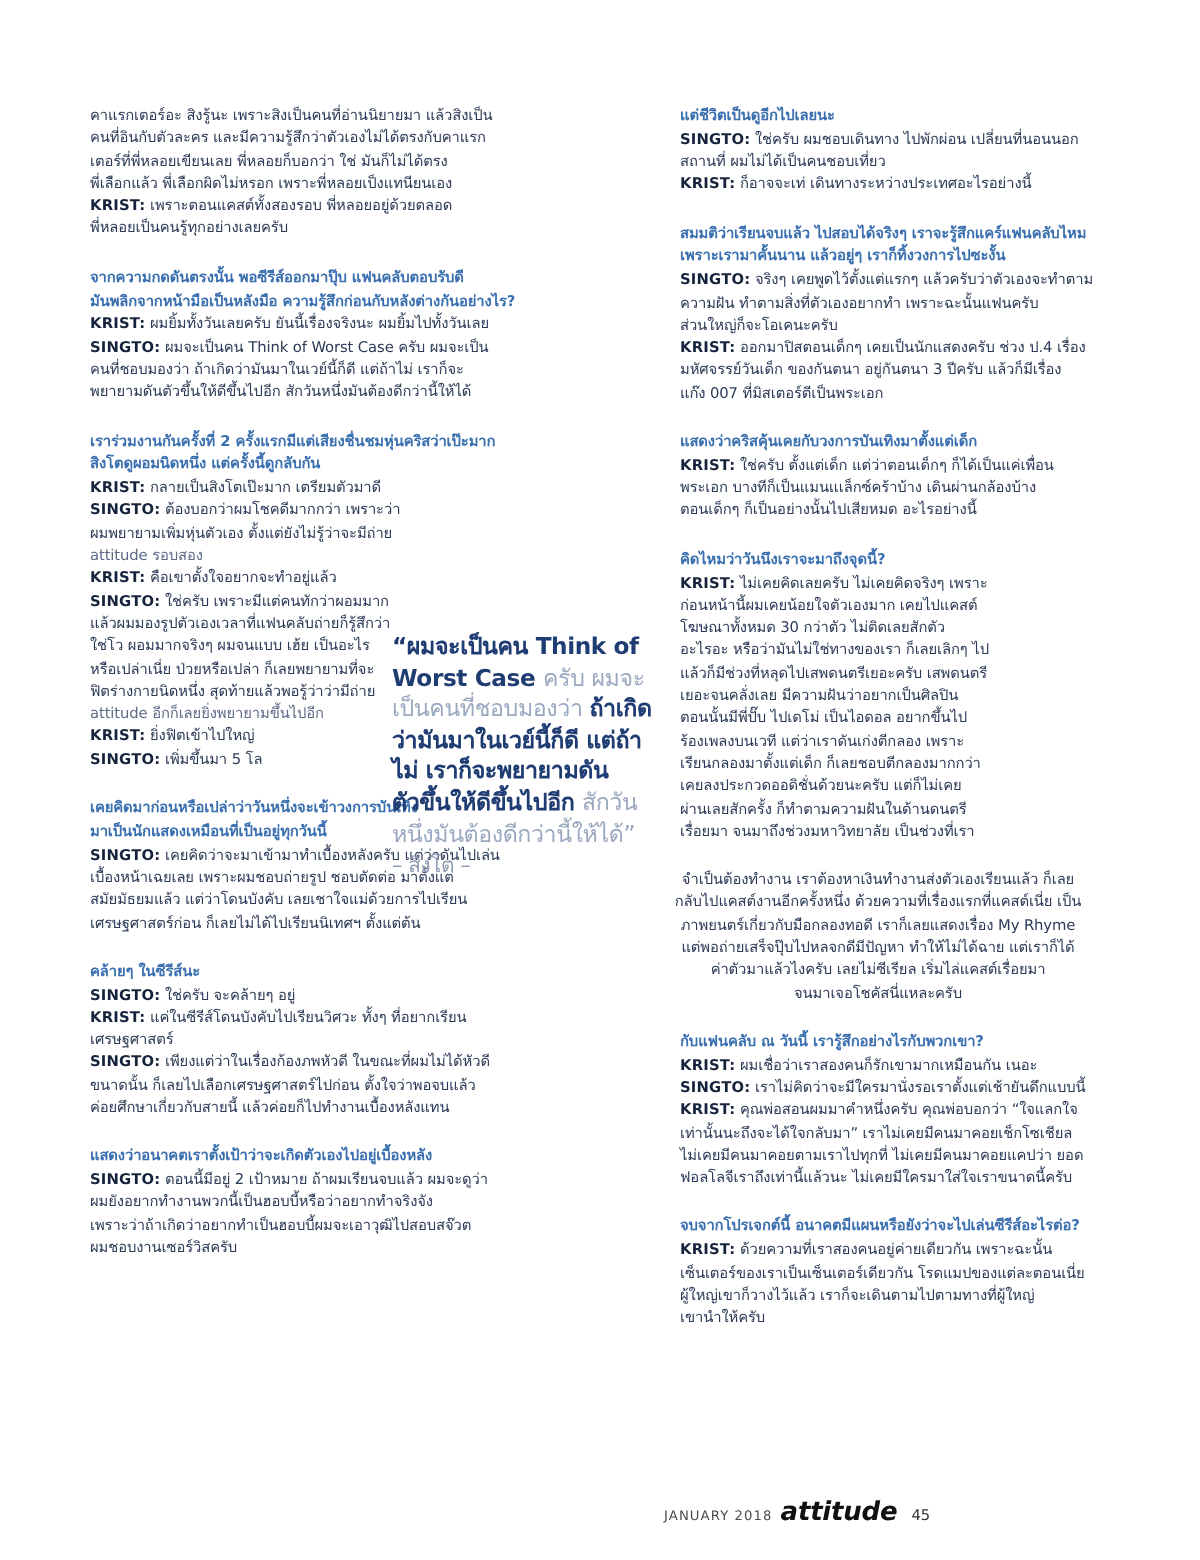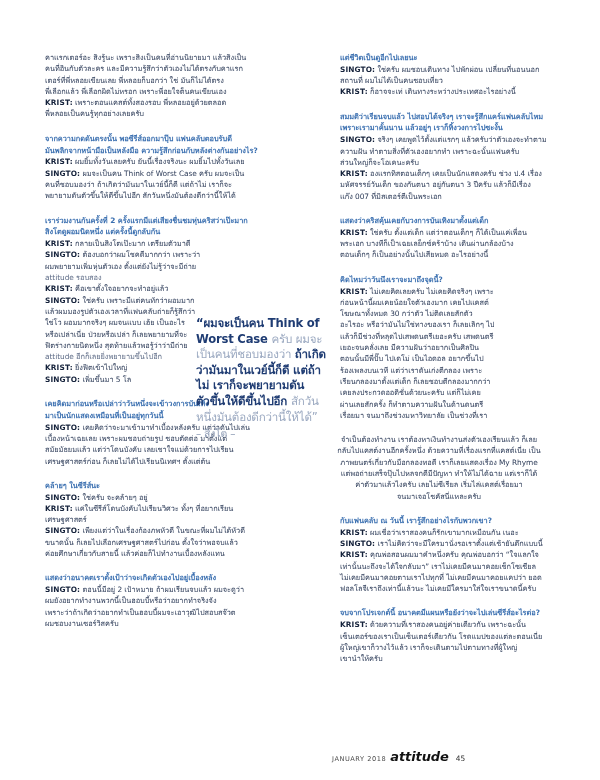--- a/index.html
+++ b/index.html
@@ -114,21 +114,21 @@
 </head>
 <body>
 
 <div class="page">
 
   <div class="col col-left" id="col-left">
       <div class="qa-block">
         <div class="line"><span>คาแรกเตอร์อะ สิงรู้นะ เพราะสิงเป็นคนที่อ่านนิยายมา แล้วสิงเป็น</span></div>
         <div class="line"><span>คนที่อินกับตัวละคร และมีความรู้สึกว่าตัวเองไม่ได้ตรงกับคาแรก</span></div>
         <div class="line"><span>เตอร์ที่พี่หลอยเขียนเลย พี่หลอยก็บอกว่า ใช่ มันก็ไม่ได้ตรง</span></div>
-        <div class="line"><span>พี่เลือกแล้ว พี่เลือกผิดไม่หรอก เพราะพี่อยใจต็นคนเขียนเอง</span></div>
+        <div class="line"><span>พี่เลือกแล้ว พี่เลือกผิดไม่หรอก เพราะพี่หลอยเป็งแทนียนเอง</span></div>
         <div class="line"><span class="spk">KRIST:</span><span> เพราะตอนแคสต์ทั้งสองรอบ พี่หลอยอยู่ด้วยตลอด</span></div>
         <div class="line"><span>พี่หลอยเป็นคนรู้ทุกอย่างเลยครับ</span></div>
       </div>
       <div class="qa-block">
         <div class="q-head">จากความกดดันตรงนั้น พอซีรีส์ออกมาปุ๊บ แฟนคลับตอบรับดี</div>
         <div class="q-head">มันพลิกจากหน้ามือเป็นหลังมือ ความรู้สึกก่อนกับหลังต่างกันอย่างไร?</div>
         <div class="line"><span class="spk">KRIST:</span><span> ผมยิ้มทั้งวันเลยครับ ยันนี้เรื่องจริงนะ ผมยิ้มไปทั้งวันเลย</span></div>
         <div class="line"><span class="spk">SINGTO:</span><span> ผมจะเป็นคน Think of Worst Case ครับ ผมจะเป็น</span></div>
         <div class="line"><span>คนที่ชอบมองว่า ถ้าเกิดว่ามันมาในเวย์นี้ก็ดี แต่ถ้าไม่ เราก็จะ</span></div>
         <div class="line"><span>พยายามดันตัวขึ้นให้ดีขึ้นไปอีก สักวันหนึ่งมันต้องดีกว่านี้ให้ได้</span></div>
@@ -181,28 +181,28 @@
         <div class="line"><span class="spk">SINGTO:</span><span> ใช่ครับ ผมชอบเดินทาง ไปพักผ่อน เปลี่ยนที่นอนนอก</span></div>
         <div class="line"><span>สถานที่ ผมไม่ได้เป็นคนชอบเที่ยว</span></div>
         <div class="line"><span class="spk">KRIST:</span><span> ก็อาจจะเท่ เดินทางระหว่างประเทศอะไรอย่างนี้</span></div>
       </div>
       <div class="qa-block">
         <div class="q-head">สมมติว่าเรียนจบแล้ว ไปสอบได้จริงๆ เราจะรู้สึกแคร์แฟนคลับไหม</div>
         <div class="q-head">เพราะเรามาคั้นนาน แล้วอยู่ๆ เราก็ทิ้งวงการไปซะงั้น</div>
         <div class="line"><span class="spk">SINGTO:</span><span> จริงๆ เคยพูดไว้ตั้งแต่แรกๆ แล้วครับว่าตัวเองจะทำตาม</span></div>
         <div class="line"><span>ความฝัน ทำตามสิ่งที่ตัวเองอยากทำ เพราะฉะนั้นแฟนครับ</span></div>
         <div class="line"><span>ส่วนใหญ่ก็จะโอเคนะครับ</span></div>
-        <div class="line"><span class="spk">KRIST:</span><span> องแรกทิสตอนเด็กๆ เคยเป็นนักแสดงครับ ช่วง ป.4 เรื่อง</span></div>
+        <div class="line"><span class="spk">KRIST:</span><span> ออกมาปิสตอนเด็กๆ เคยเป็นนักแสดงครับ ช่วง ป.4 เรื่อง</span></div>
         <div class="line"><span>มหัศจรรย์วันเด็ก ของกันตนา อยู่กันตนา 3 ปีครับ แล้วก็มีเรื่อง</span></div>
         <div class="line"><span>แก๊ง 007 ที่มิสเตอร์ตีเป็นพระเอก</span></div>
       </div>
       <div class="qa-block">
         <div class="q-head">แสดงว่าคริสคุ้นเคยกับวงการบันเทิงมาตั้งแต่เด็ก</div>
         <div class="line"><span class="spk">KRIST:</span><span> ใช่ครับ ตั้งแต่เด็ก แต่ว่าตอนเด็กๆ ก็ได้เป็นแค่เพื่อน</span></div>
-        <div class="line"><span>พระเอก บางทีก็เป็าเฉยเลย็กซ์คร้าบ้าง เดินผ่านกล้องบ้าง</span></div>
+        <div class="line"><span>พระเอก บางทีก็เป็นแมนเเเล็กซ์คร้าบ้าง เดินผ่านกล้องบ้าง</span></div>
         <div class="line"><span>ตอนเด็กๆ ก็เป็นอย่างนั้นไปเสียหมด อะไรอย่างนี้</span></div>
       </div>
       <div class="qa-block" style="width: 176px;">
         <div class="q-head">คิดไหมว่าวันนึงเราจะมาถึงจุดนี้?</div>
         <div class="line"><span class="spk">KRIST:</span><span> ไม่เคยคิดเลยครับ ไม่เคยคิดจริงๆ เพราะ</span></div>
         <div class="line"><span>ก่อนหน้านี้ผมเคยน้อยใจตัวเองมาก เคยไปแคสต์</span></div>
         <div class="line"><span>โฆษณาทั้งหมด 30 กว่าตัว ไม่ติดเลยสักตัว</span></div>
         <div class="line"><span>อะไรอะ หรือว่ามันไม่ใช่ทางของเรา ก็เลยเลิกๆ ไป</span></div>
         <div class="line"><span>แล้วก็มีช่วงที่หลุดไปเสพดนตรีเยอะครับ เสพดนตรี</span></div>
         <div class="line"><span>เยอะจนคลั่งเลย มีความฝันว่าอยากเป็นศิลปิน</span></div>

